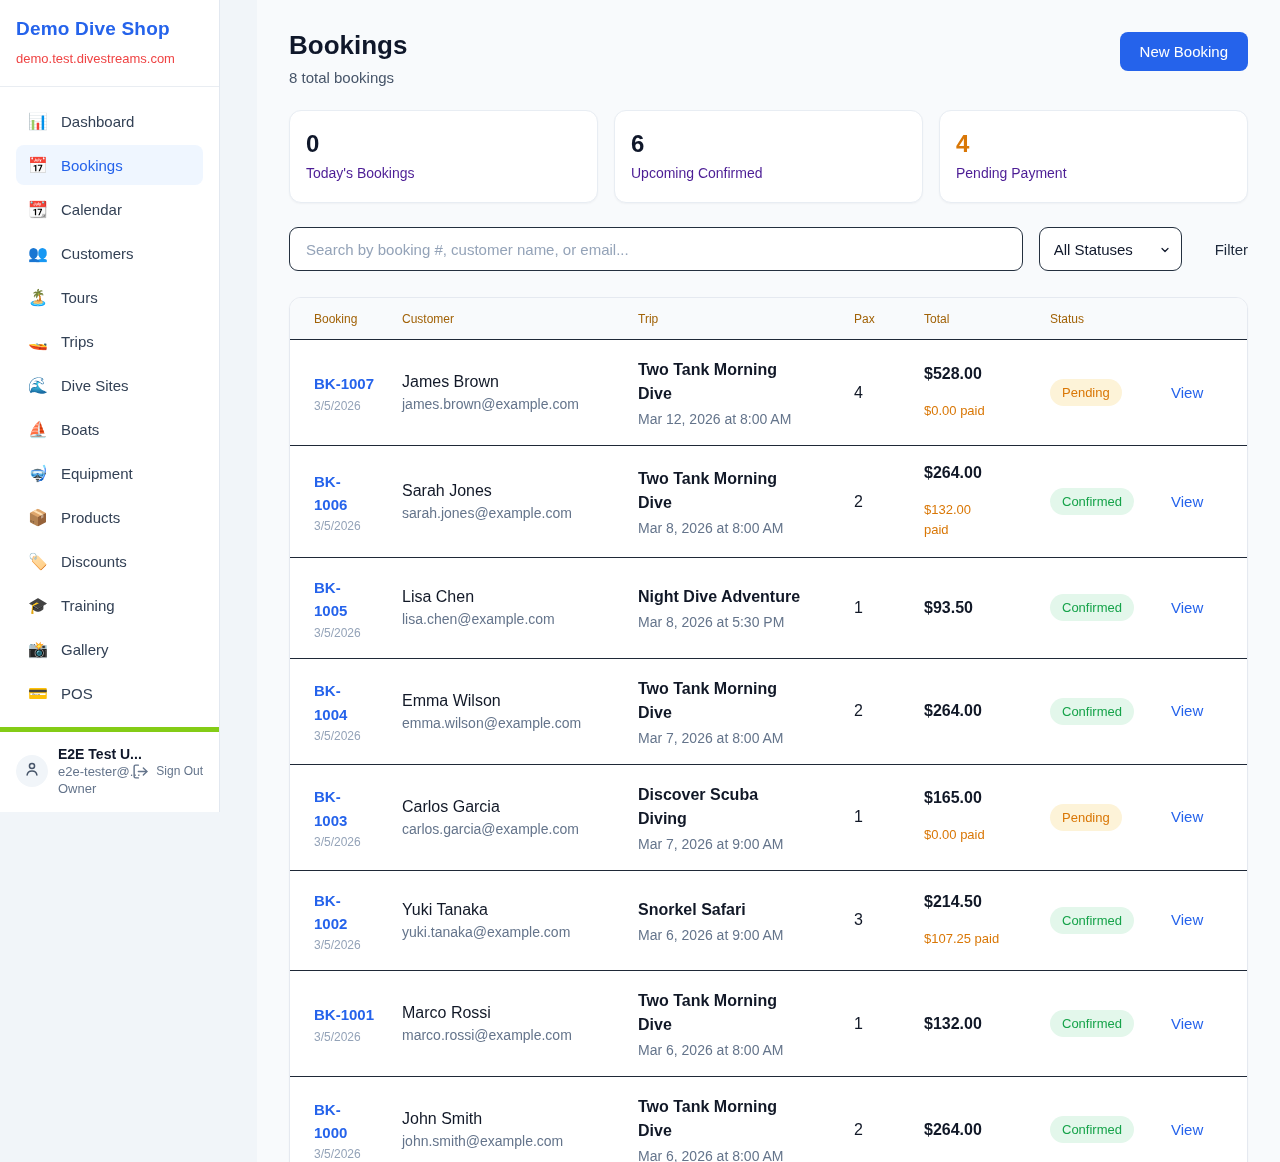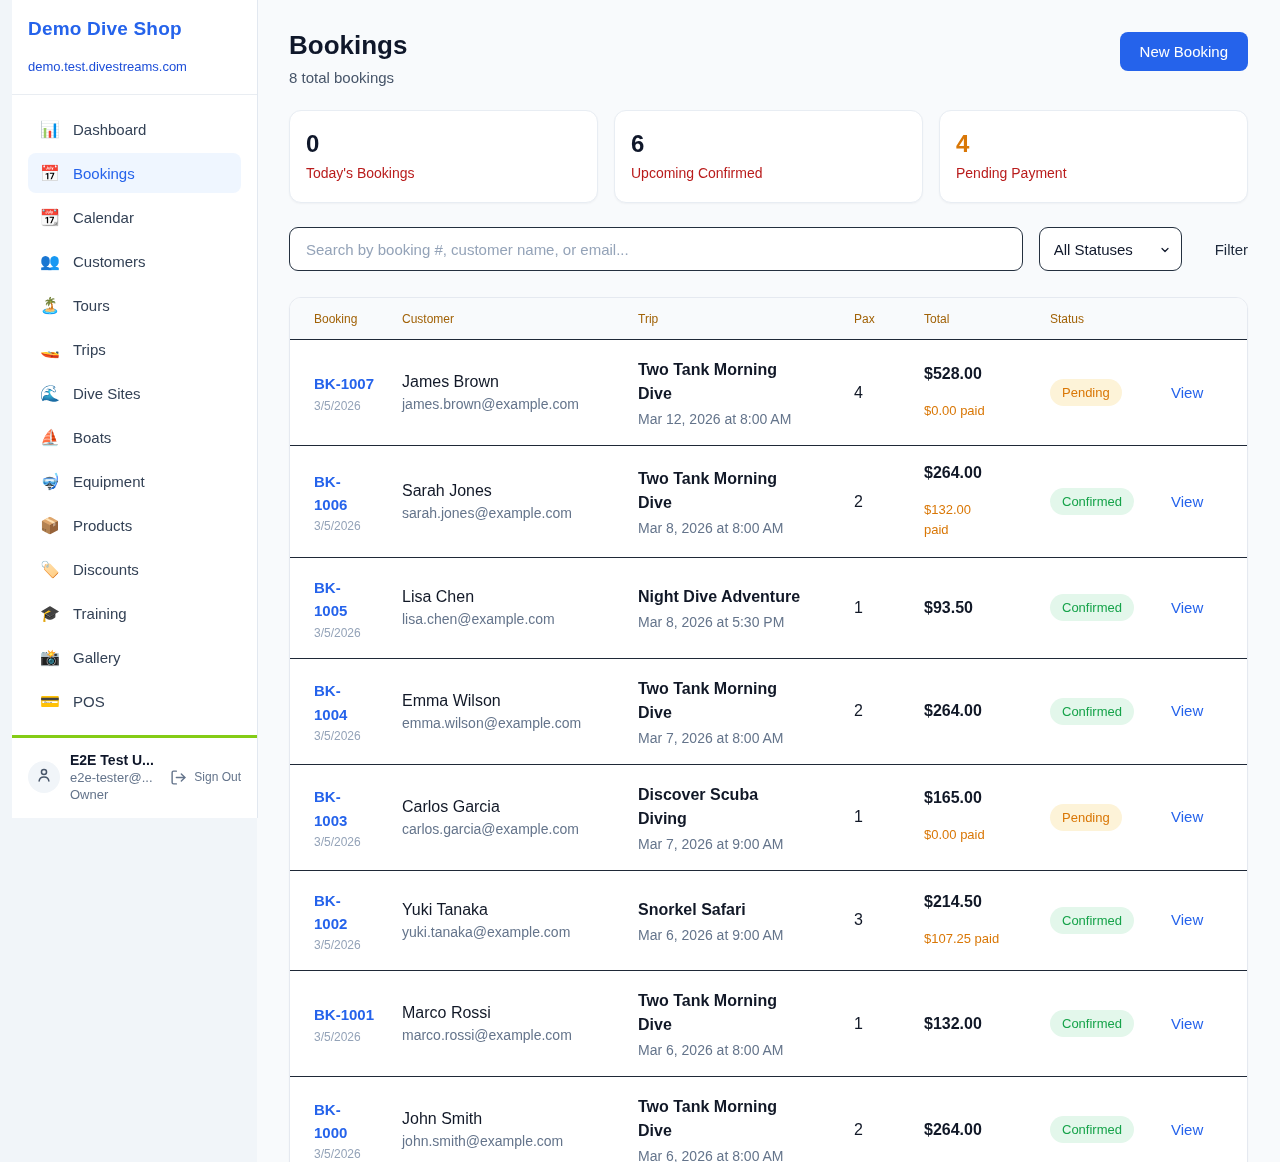--- a/index.html
+++ b/index.html
@@ -3,35 +3,35 @@
 <meta charset="utf-8">
 <style>
   * { margin:0; padding:0; box-sizing:border-box; }
   html,body { width:1280px; min-height:1162px; }
   body {
     font-family:"Liberation Sans","DejaVu Sans",sans-serif;
     background:#f1f5f9; color:#0f172a; position:relative;
   }
   
   .sidebar {
-    position:absolute; left:12px; top:0; width:246px; background:#ffffff;
+    position:absolute; left:0; top:0; width:220px; background:#ffffff;
     border-right:1px solid #e2e8f0;
   }
   .sidebar-header { padding:18px 16px 20px; border-bottom:1px solid #e9edf2; }
   .shop-name { color:#2563eb; font-size:19px; font-weight:700; letter-spacing:.2px; }
-  .shop-domain { color:#1d4ed8; font-size:13px; margin-top:19px; }
+  .shop-domain { color:#ef4444; font-size:13px; margin-top:11px; }
   .nav { padding:14px 16px 10px; list-style:none; }
   .nav-item {
     display:flex; align-items:center; gap:13px; height:40px; padding:0 12px;
     margin-bottom:4px; border-radius:8px; font-size:15px; color:#334155; cursor:pointer;
   }
   .nav-item .nav-icon { font-size:16px; width:20px; text-align:center; flex:0 0 20px; }
   .nav-item.active { background:#eff6ff; color:#2563eb; font-weight:500; }
   .sidebar-footer {
-    border-top:3px solid #84cc16; padding:14px 16px 16px;
+    border-top:5px solid #84cc16; padding:14px 16px 16px;
     display:flex; align-items:center; gap:10px;
   }
   .avatar {
     width:32px; height:32px; border-radius:50%; background:#f1f5f9; flex:0 0 32px;
     display:flex; align-items:center; justify-content:center;
   }
   .user-meta { min-width:0; flex:1; }
   .user-name { font-size:14px; font-weight:700; color:#0f172a; white-space:nowrap; }
   .user-email, .user-role { font-size:13px; color:#64748b; margin-top:2px; white-space:nowrap; }
   .signout {
@@ -48,21 +48,21 @@
     border:none; border-radius:8px; padding:11px 20px; cursor:pointer; margin-top:2px;
   }
   
   .stats { display:flex; gap:16px; margin-top:24px; }
   .stat-card {
     flex:1; background:#fff; border:1px solid #e8edf3; border-radius:12px;
     padding:19px 16px 21px; box-shadow:0 1px 2px rgba(15,23,42,.04);
   }
   .stat-value { font-size:24px; font-weight:700; color:#0f172a; }
   .stat-card.accent .stat-value { color:#d97706; }
-  .stat-label { font-size:14px; color:#b91c1c; margin-top:7px; }
+  .stat-label { font-size:14px; color:#4c1d95; margin-top:7px; }
   
   .controls { display:flex; align-items:center; margin-top:24px; }
   .search-input {
     flex:1; height:44px; border:1px solid #24303f; border-radius:9px; background:#fff;
     padding:0 16px; font-size:15px; color:#0f172a; font-family:inherit;
   }
   .search-input::placeholder { color:#94a3b8; }
   .select-wrap { position:relative; margin-left:16px; }
   .status-select {
     height:44px; width:143px; border:1px solid #24303f; border-radius:9px; background:#fff;

